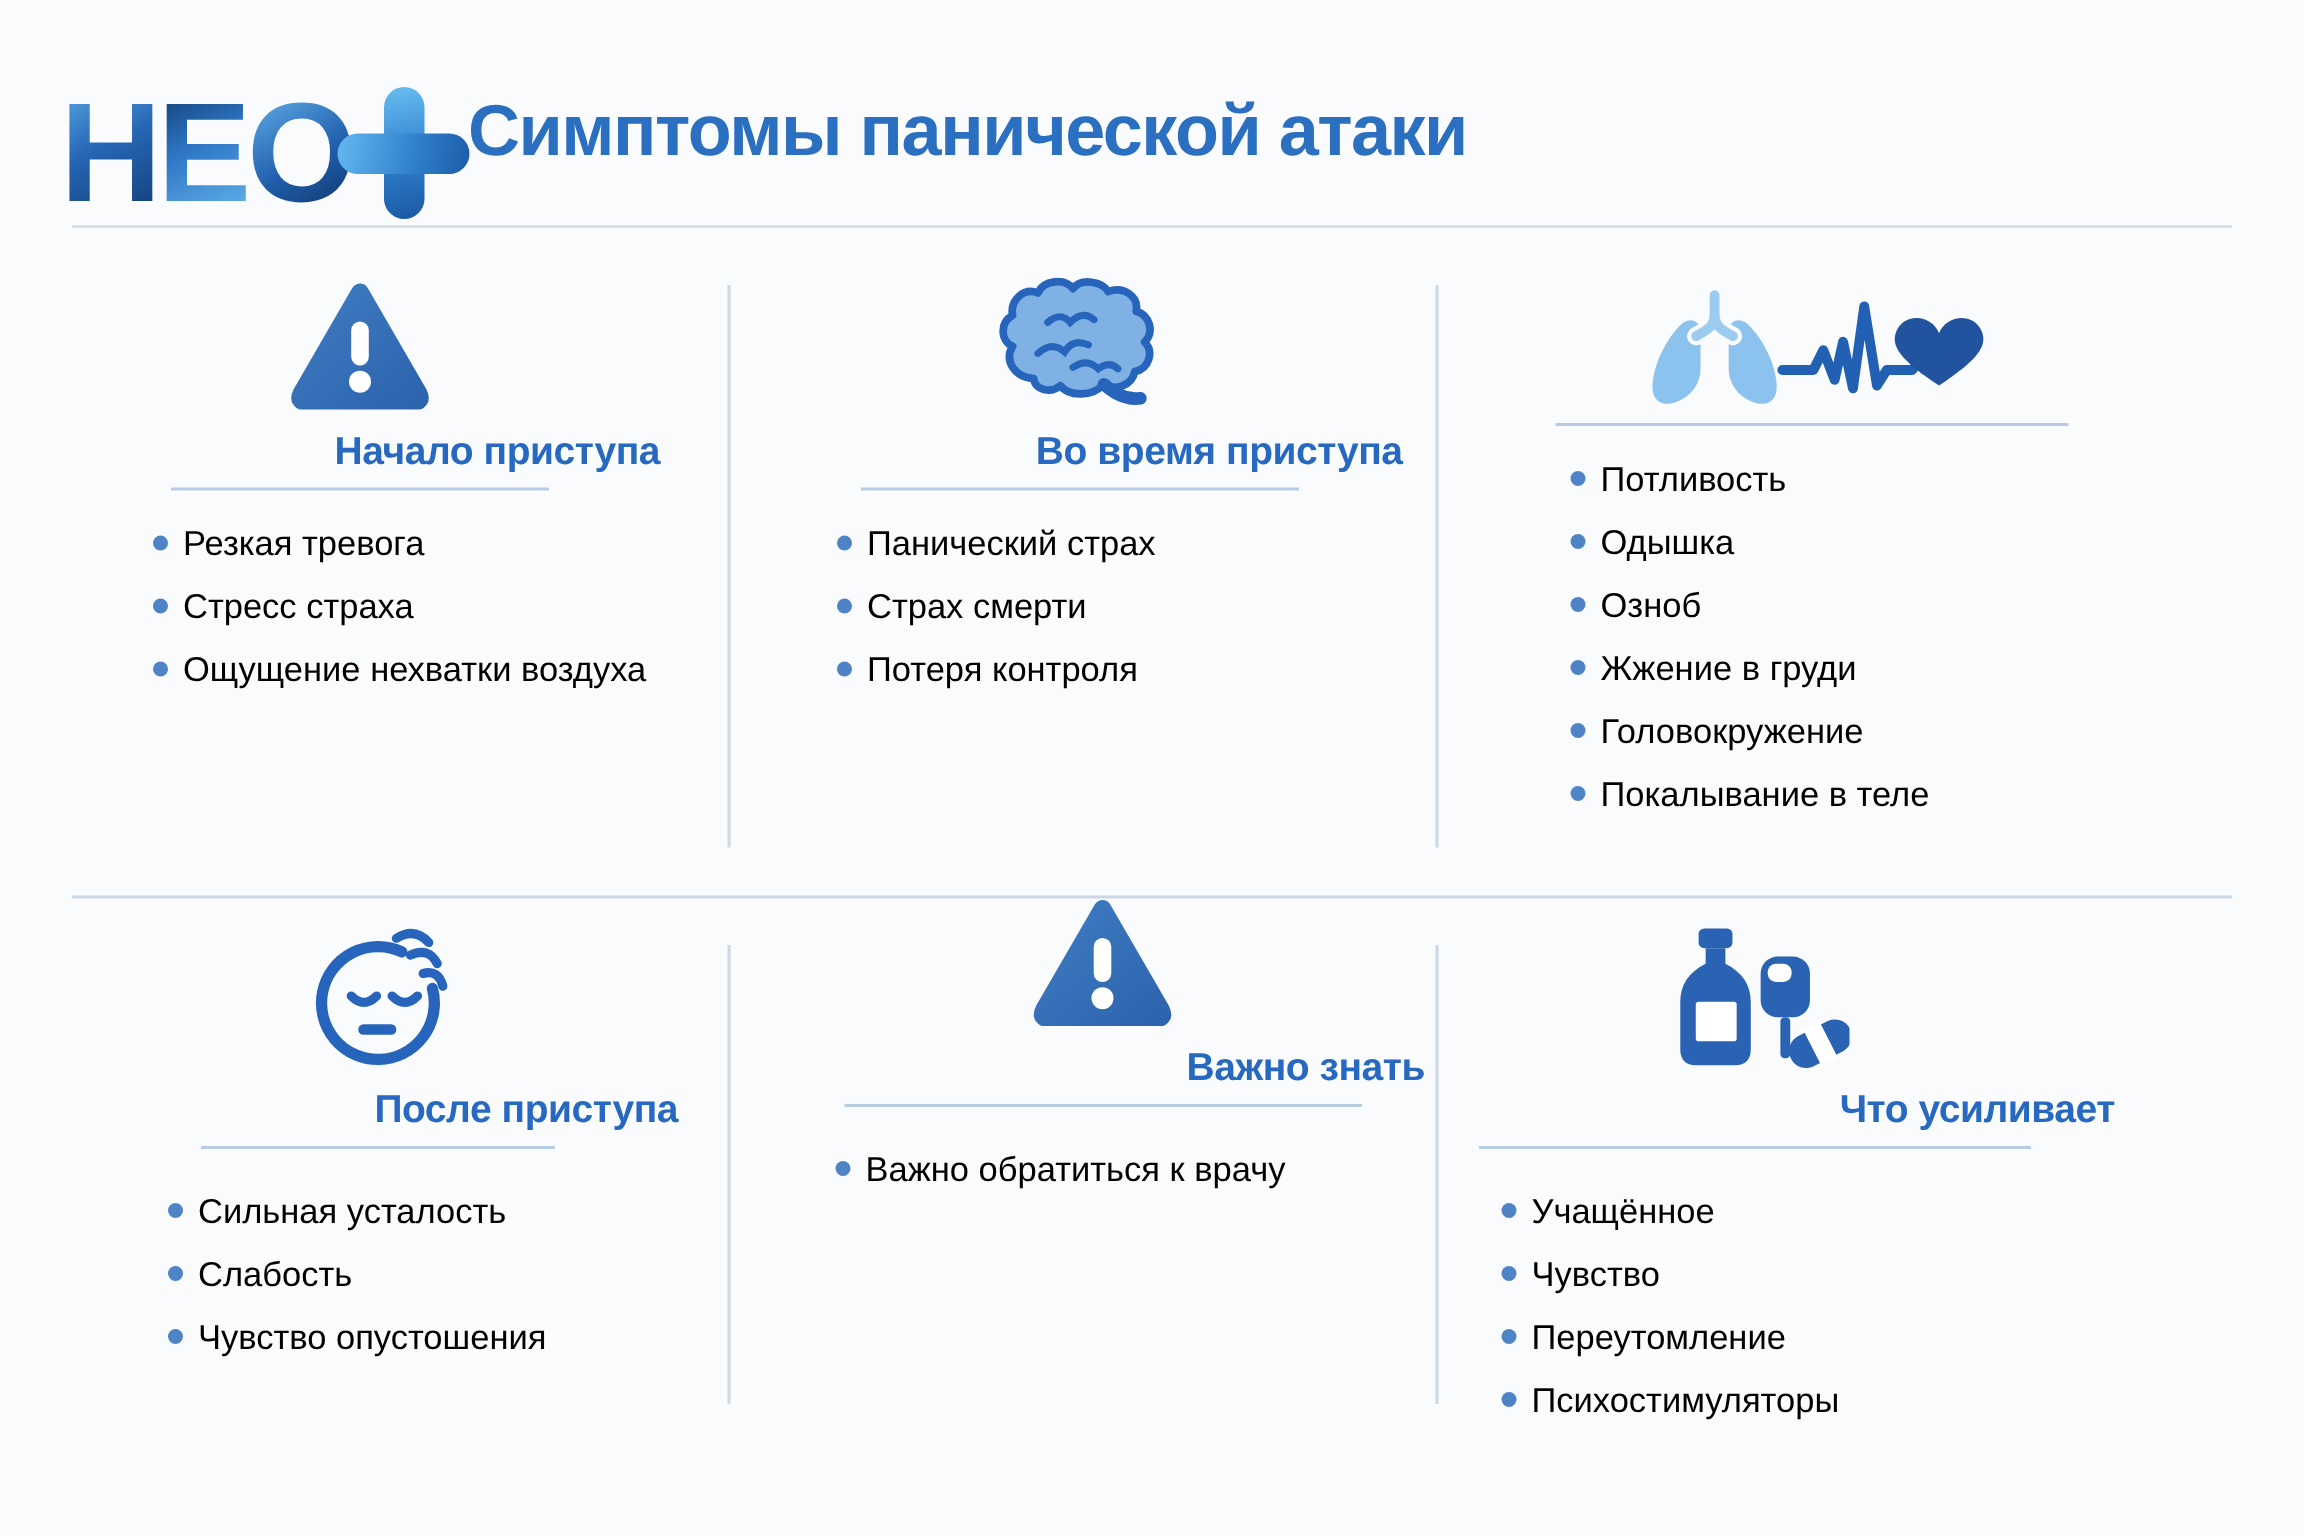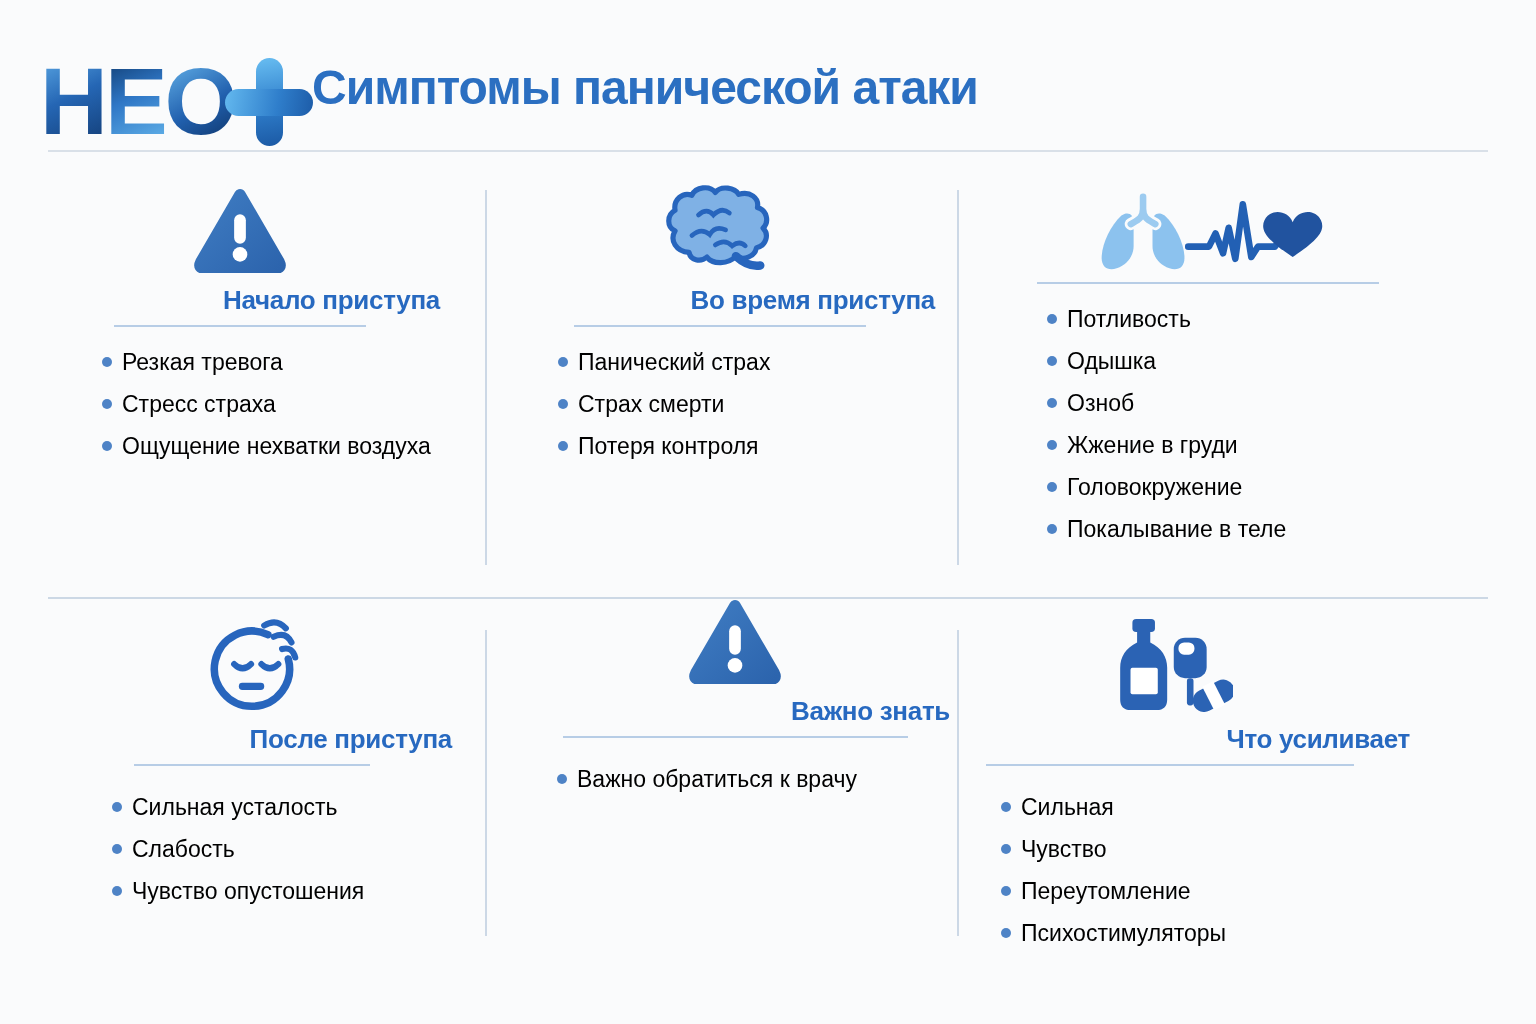--- a/index.html
+++ b/index.html
@@ -268,21 +268,21 @@
         <rect x="90" y="71" width="47" height="24" rx="12" fill="#2b63b4"></rect>
         <rect x="107" y="69" width="13" height="28" fill="#fff"></rect>
       </g>
     </svg>
   </div>
   <div class="heading">Что усиливает</div>
   <div class="underline"></div>
   <ul class="items">
       <li>
         <span class="dot"></span>
-        <span class="item-text">Сильная</span>
+        <span class="item-text">Учащённое</span>
       </li>
       <li>
         <span class="dot"></span>
         <span class="item-text">Чувство</span>
       </li>
       <li>
         <span class="dot"></span>
         <span class="item-text">Переутомление</span>
       </li>
       <li>

